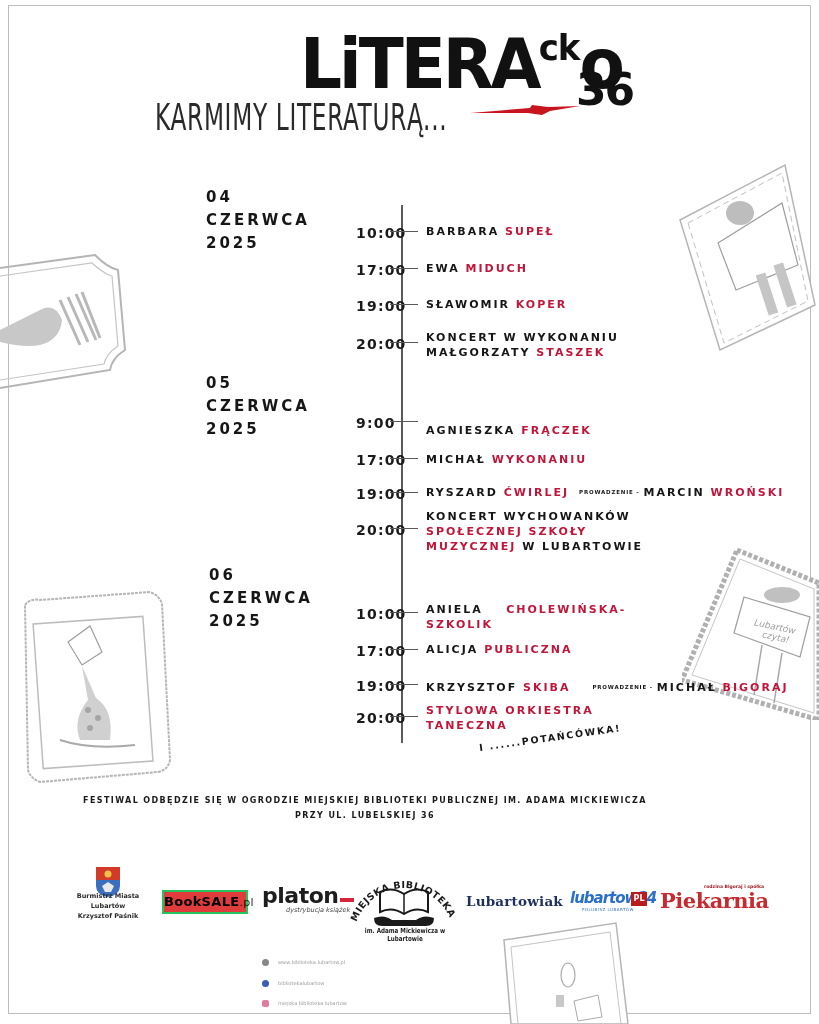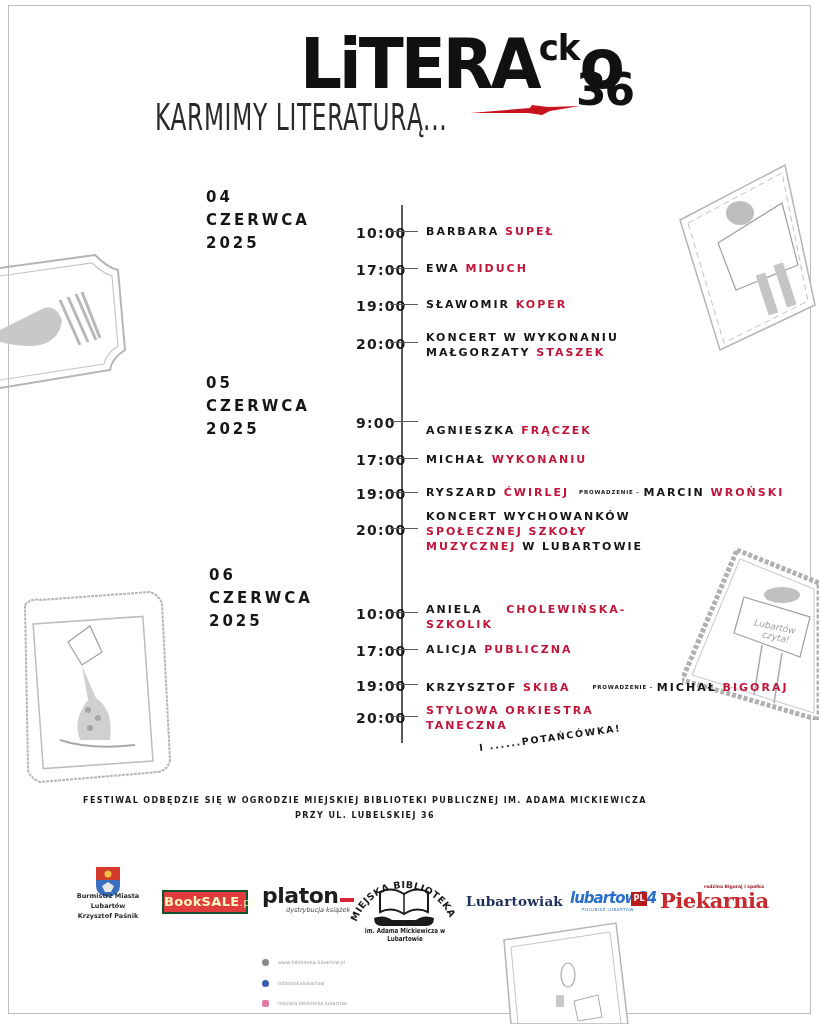--- a/index.html
+++ b/index.html
@@ -40,21 +40,21 @@
 
   .venue { position: absolute; left: 0; width: 730px; text-align: center; font-weight: 700; font-size: 8px;
            letter-spacing: 1.4px; color: #1a1a1a; }
 
   
   .illus { position: absolute; }
   .burmistrz-crest { position: absolute; left: 95px; top: 866px; width: 26px; height: 32px; }
   .burmistrz-text { position: absolute; left: 60px; top: 891px; width: 96px; text-align: center;
                     font-size: 6.5px; font-weight: 700; color: #2b2b2b; line-height: 10px; }
   .booksale { position: absolute; left: 162px; top: 890px; width: 86px; height: 24px; background: #e03c3c;
-              border: 2px solid #14532d; color: #fef9c3; font-weight: 900; font-size: 13px; line-height: 20px;
+              border: 2px solid #22c55e; color: #000000; font-weight: 900; font-size: 13px; line-height: 20px;
               text-align: center; letter-spacing: 0.3px; }
   .booksale .pl { font-weight: 400; font-size: 11px; opacity: 0.85; }
   .platon { position: absolute; left: 262px; top: 883px; }
   .platon-word { font-weight: 700; font-size: 22px; color: #1d1d1d; letter-spacing: -0.5px; line-height: 26px; }
   .platon-bar { display: inline-block; width: 14px; height: 4px; background: #d8253a; margin-left: 2px; vertical-align: 1px; }
   .platon-sub { font-size: 6.5px; font-style: italic; color: #444; margin-left: 24px; margin-top: -3px; }
   .mbp { position: absolute; left: 344px; top: 852px; width: 120px; height: 90px; }
   .mbp-bottom { position: absolute; left: 340px; top: 927px; width: 130px; text-align: center; font-size: 7px;
                 font-weight: 700; color: #1a1a1a; transform: scaleX(0.8); }
   .lubartowiak { position: absolute; left: 466px; top: 893px; font-family: "DejaVu Serif", serif; font-weight: 700;

